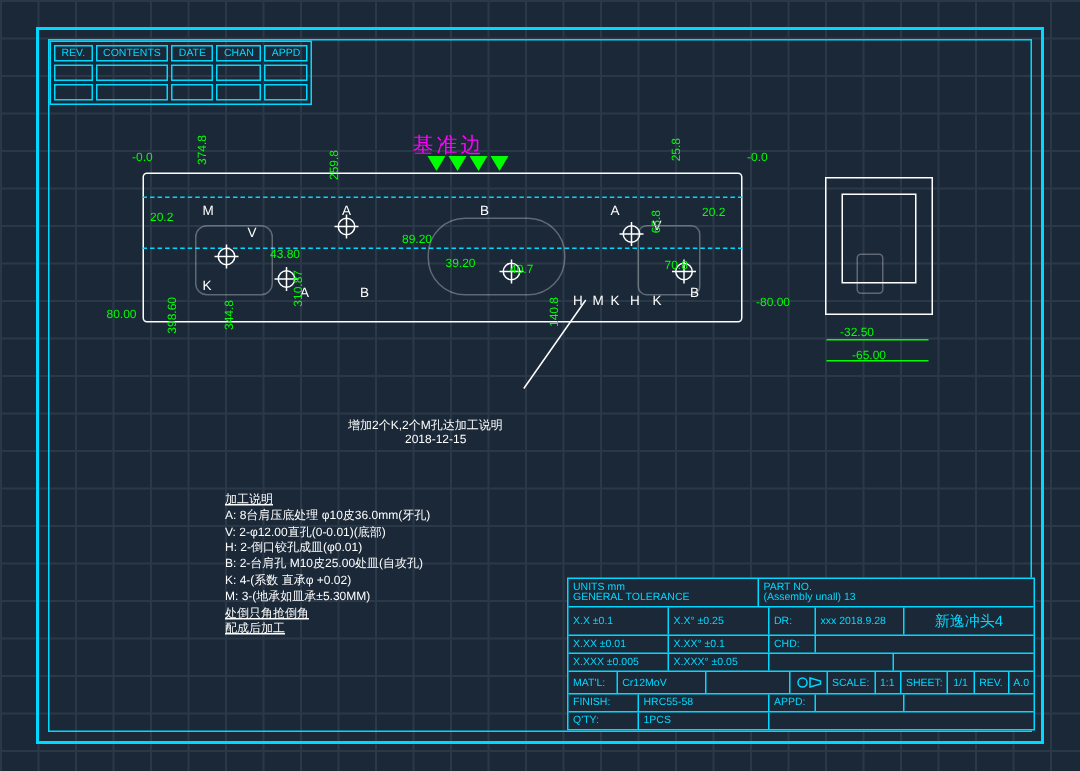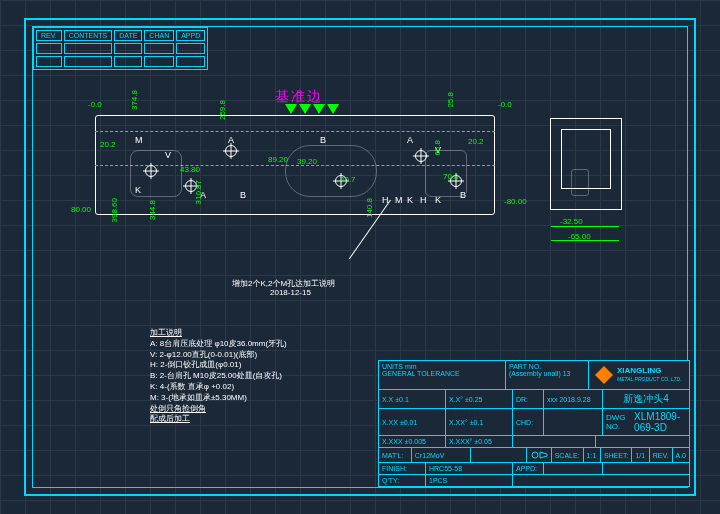--- a/index.html
+++ b/index.html
@@ -114,21 +114,21 @@
     <div class="label" style="left:365px;top:75px">B</div>
   </div>
 
   <div class="dim v" style="left:130px;top:90px">374.8</div>
   <div class="dim" style="left:88px;top:100px">-0.0</div>
   <div class="dim" style="left:498px;top:100px">-0.0</div>
   <div class="dim v" style="left:218px;top:100px">259.8</div>
   <div class="dim" style="left:100px;top:140px">20.2</div>
   <div class="dim" style="left:180px;top:165px">43.80</div>
   <div class="dim" style="left:268px;top:155px">89.20</div>
-  <div class="dim" style="left:297px;top:157px">39.20</div>
+  <div class="dim" style="left:297px;top:171px">39.20</div>
   <div class="dim" style="left:340px;top:175px">40.7</div>
   <div class="dim" style="left:468px;top:137px">20.2</div>
   <div class="dim v" style="left:446px;top:92px">25.8</div>
   <div class="dim v" style="left:433px;top:140px">65.8</div>
   <div class="dim" style="left:443px;top:172px">70.8</div>
   <div class="dim" style="left:71px;top:205px">80.00</div>
   <div class="dim" style="left:504px;top:197px">-80.00</div>
   <div class="dim v" style="left:110px;top:198px">398.60</div>
   <div class="dim v" style="left:148px;top:200px">344.8</div>
   <div class="dim v" style="left:194px;top:180px">310.87</div>
@@ -162,42 +162,33 @@
   <div class="title-block">
     <div class="tb-row">
       <div style="width:120px;flex-direction:column;align-items:flex-start" class="tb-cell">
         <span>UNITS mm</span>
         <span>GENERAL TOLERANCE</span>
       </div>
       <div style="width:76px;flex-direction:column;align-items:flex-start" class="tb-cell">
         <span>PART NO.</span>
         <span>(Assembly unall)  13</span>
       </div>
-      <div style="flex:1" class="tb-cell">
-        <div class="logo">
-          <div class="logo-icon"></div>
-          <div class="logo-text"><b>XIANGLING</b><br><span class="logo-sub">METAL PRODUCT CO.,LTD.</span></div>
-        </div>
-      </div>
     </div>
     <div class="tb-row">
       <div style="width:60px" class="tb-cell">X.X  ±0.1</div>
       <div style="width:60px" class="tb-cell">X.X° ±0.25</div>
       <div style="width:24px" class="tb-cell">DR:</div>
       <div style="width:52px" class="tb-cell">xxx 2018.9.28</div>
       <div style="flex:1;justify-content:center;font-size:10px" class="tb-cell">新逸冲头4</div>
     </div>
     <div class="tb-row">
       <div style="width:60px" class="tb-cell">X.XX ±0.01</div>
       <div style="width:60px" class="tb-cell">X.XX° ±0.1</div>
       <div style="width:24px" class="tb-cell">CHD:</div>
       <div style="width:52px" class="tb-cell"></div>
-      <div style="flex:1;font-size:8px" class="tb-cell">
-        <span>DWG NO.</span>&nbsp;&nbsp;<span style="font-size:10px">XLM1809-069-3D</span>
-      </div>
     </div>
     <div class="tb-row">
       <div style="width:60px" class="tb-cell">X.XXX ±0.005</div>
       <div style="width:60px" class="tb-cell">X.XXX° ±0.05</div>
       <div style="width:76px;border-right:1px solid #00d9ff" class="tb-cell"></div>
       <div style="flex:1" class="tb-cell"></div>
     </div>
     <div class="tb-row">
       <div style="width:40px" class="tb-cell">MAT'L:</div>
       <div style="width:80px" class="tb-cell">Cr12MoV</div>

